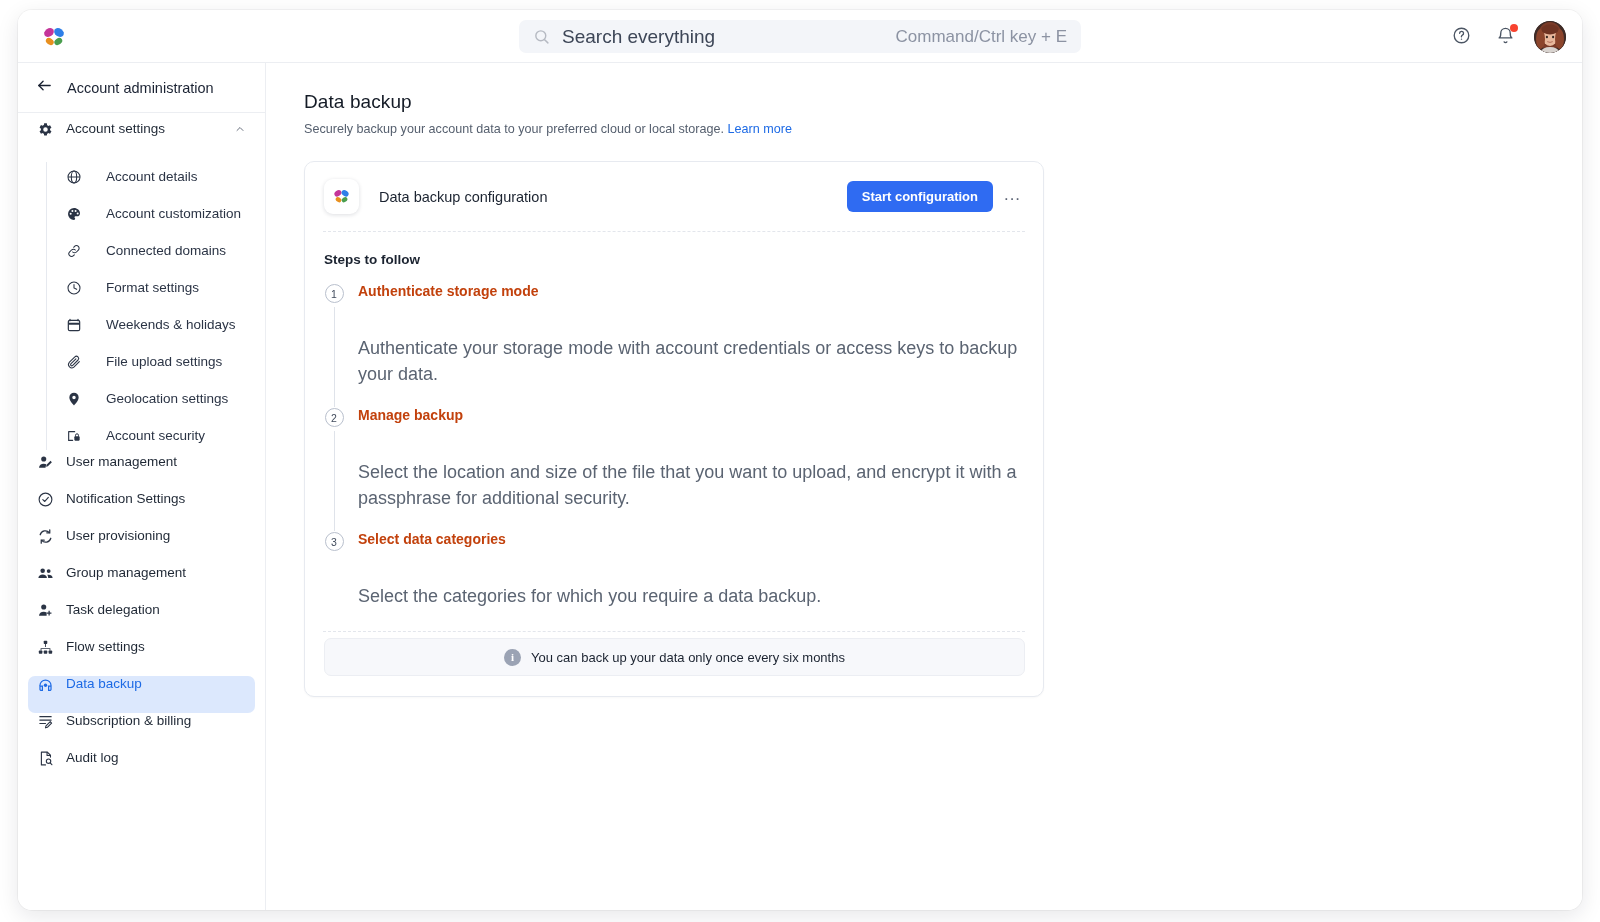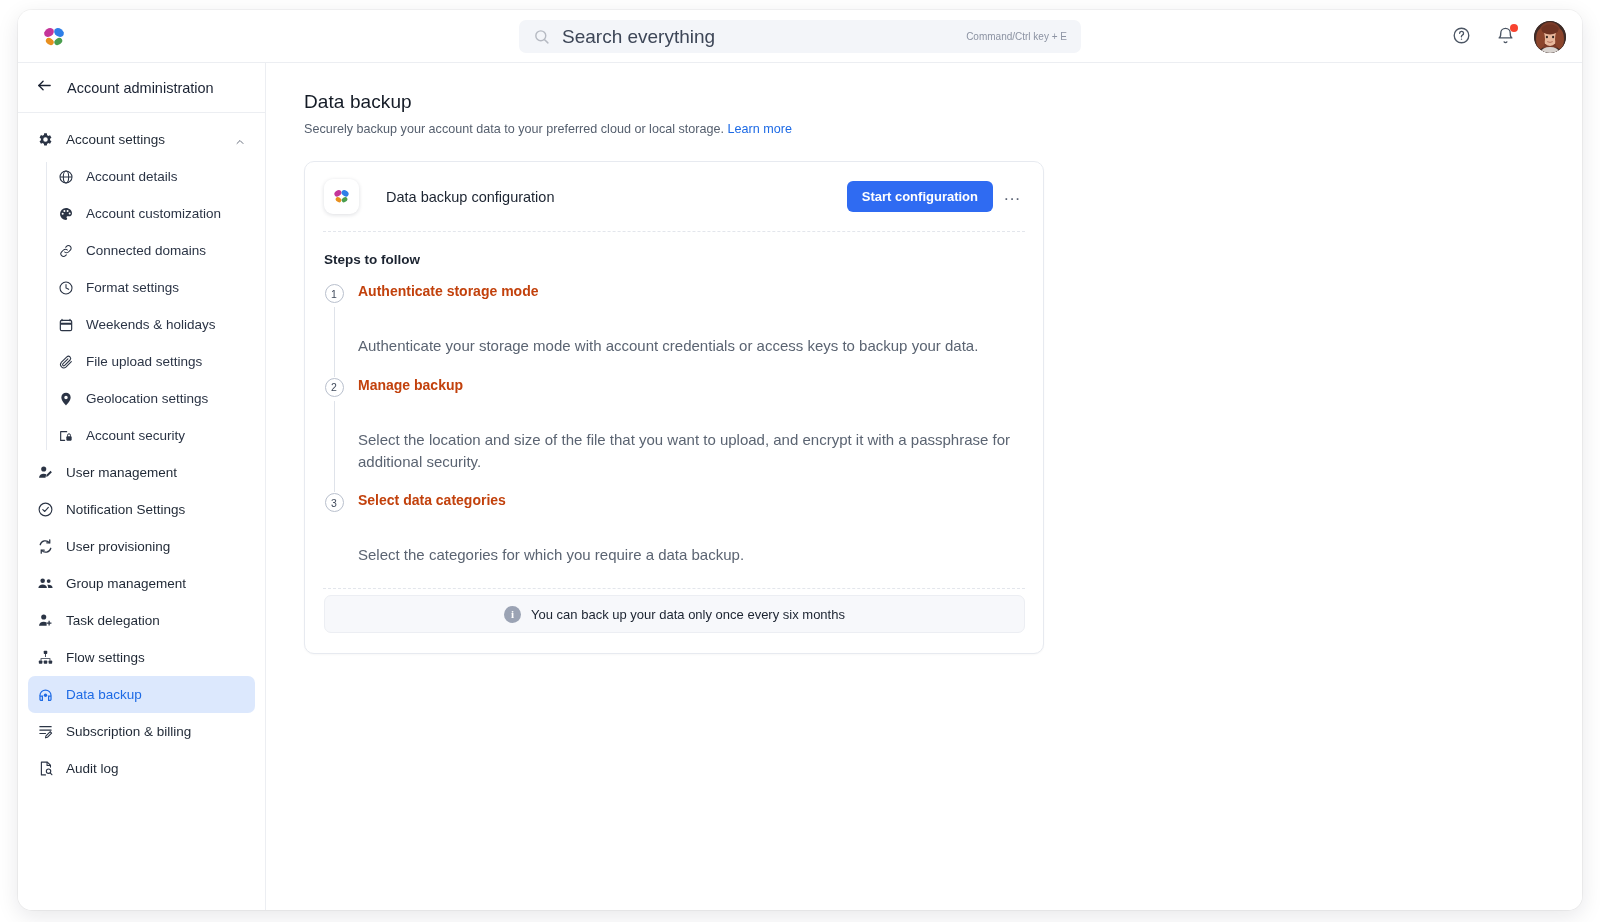--- a/index.html
+++ b/index.html
@@ -61,21 +61,21 @@
     background: transparent;
     outline: none;
     flex: 1;
     margin-left: 12px;
     font-family: "Liberation Sans", sans-serif;
     font-size: 19px;
     color: #1f2937;
   }
   .search-input::placeholder { color: #3d4657; opacity: 1; }
   .search-hint {
-    font-size: 10px;
+    font-size: 17px;
     color: #8c93a3;
     white-space: nowrap;
   }
 
   .topbar-right {
     position: absolute;
     right: 16px;
     top: 0;
     height: 53px;
     display: flex;
@@ -133,21 +133,20 @@
   .sidebar-head-title {
     font-size: 14.5px;
     color: #1a2232;
     font-weight: 400;
   }
 
   .nav { padding-top: 8px; }
 
   .nav-row {
     display: flex;
-    align-items: center;
     height: 37px;
     margin: 0 10px;
     padding: 0 9px;
     border-radius: 7px;
     cursor: pointer;
     gap: 12px;
     position: relative;
   }
   .nav-row .nv-ico {
     width: 17px; height: 17px;
@@ -179,24 +178,24 @@
     top: 4px;
     bottom: 4px;
     width: 1px;
     background: #e6e9ef;
   }
   .nav-sub {
     display: flex;
     align-items: center;
     height: 37px;
     margin: 0 10px 0 0;
-    padding: 0 9px 0 12px;
+    padding: 0 9px 0 20px;
     border-radius: 7px;
     cursor: pointer;
-    gap: 12px;
+    gap: 24px;
   }
   .nav-sub .nv-ico { width: 16px; height: 16px; flex: none; color: #2b3445; }
   .nav-sub .nv-ico svg { width: 16px; height: 16px; display: block; }
   .nav-sub .nav-label { font-size: 13.5px; color: #2b3445; }
 
   .nav-row.active { background: #dce8fd; }
   .nav-row.active .nav-label { color: #1d6ae5; }
   .nav-row.active .nv-ico { color: #1d6ae5; }
 
   
@@ -228,21 +227,21 @@
     width: 740px;
     border: 1px solid #e7eaf0;
     border-radius: 10px;
     background: #ffffff;
     box-shadow: 0 1px 2px rgba(16,24,40,0.03);
   }
   .card-head {
     display: flex;
     align-items: center;
     padding: 17px 18px 17px 19px;
-    gap: 27px;
+    gap: 20px;
   }
   .card-logo {
     width: 35px; height: 35px;
     border-radius: 9px;
     background: #ffffff;
     box-shadow: 0 1px 4px rgba(16,24,40,0.14);
     display: flex; align-items: center; justify-content: center;
     flex: none;
   }
   .card-title {
@@ -325,21 +324,21 @@
   }
   .step-body { padding-bottom: 20px; }
   .step.last .step-body { padding-bottom: 6px; }
   .step-name {
     font-size: 14px;
     font-weight: bold;
     color: #c2410c;
     margin-bottom: 6px;
   }
   .step-desc {
-    font-size: 15px;
+    font-size: 18px;
     color: #5b6472;
     line-height: 1.45;
     margin-top: 36px;
   }
 
   .info-bar {
     margin: 6px 18px 20px 19px;
     background: #f7f8fb;
     border: 1px solid #eceef3;
     border-radius: 7px;

